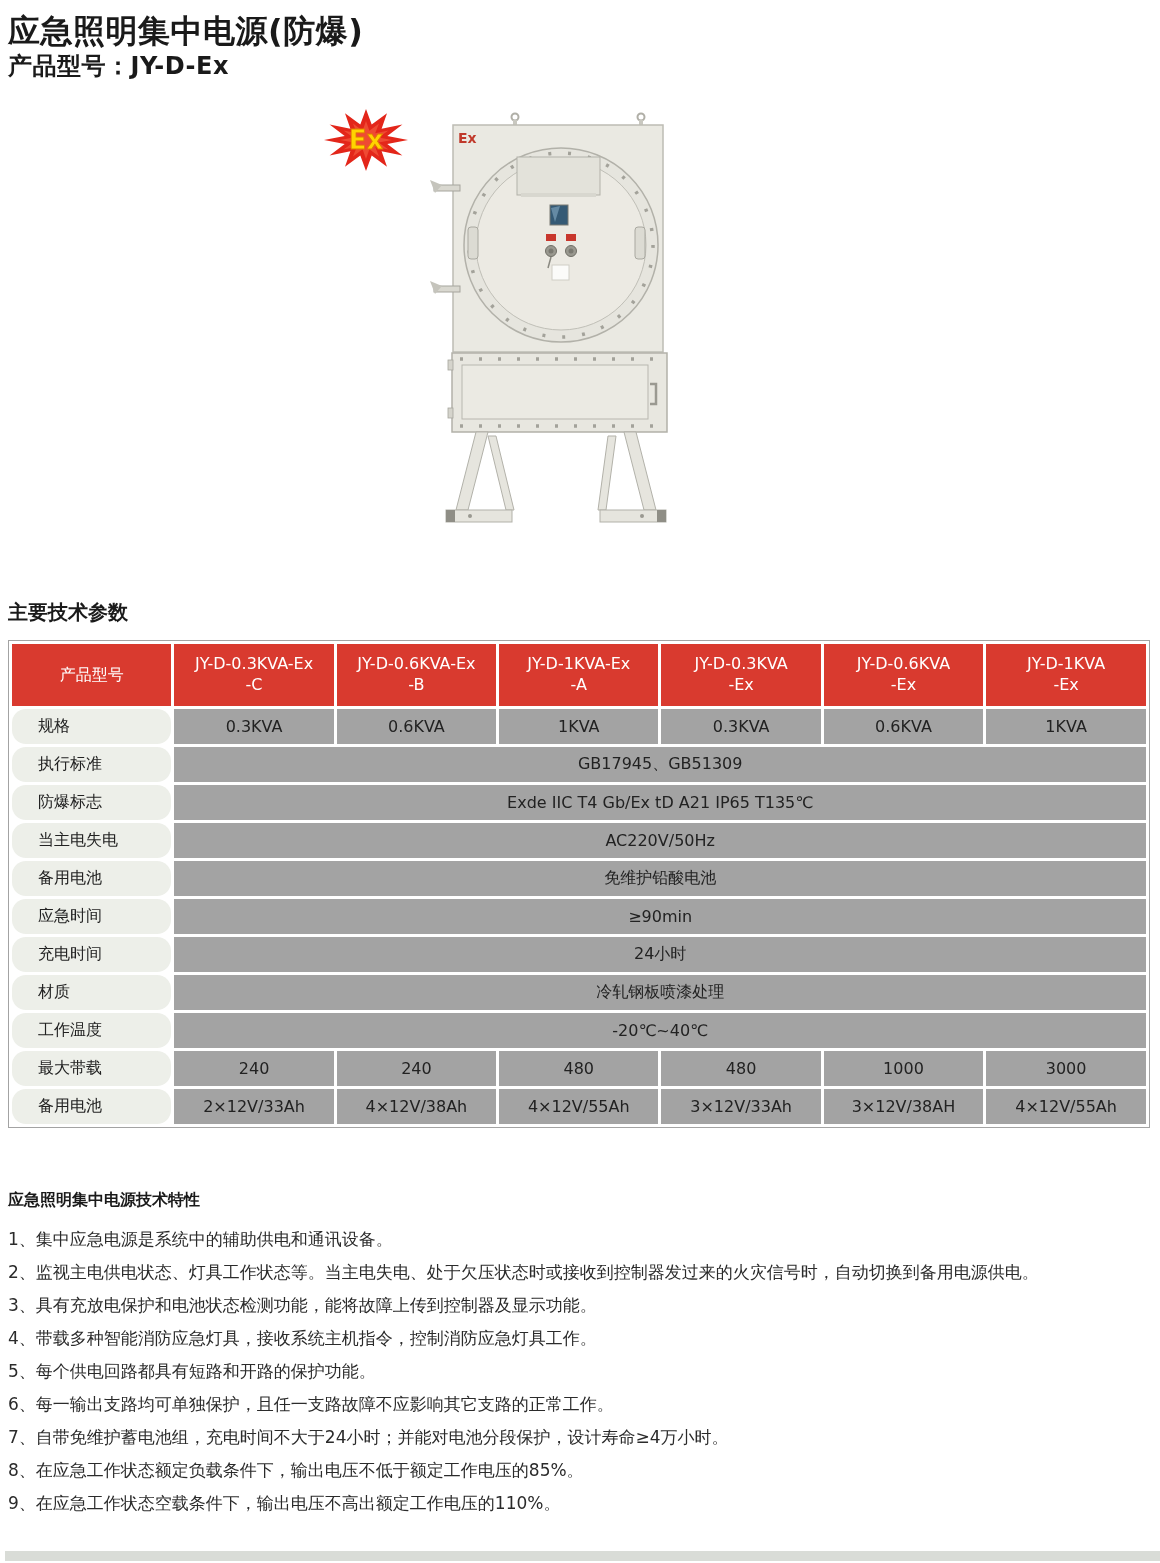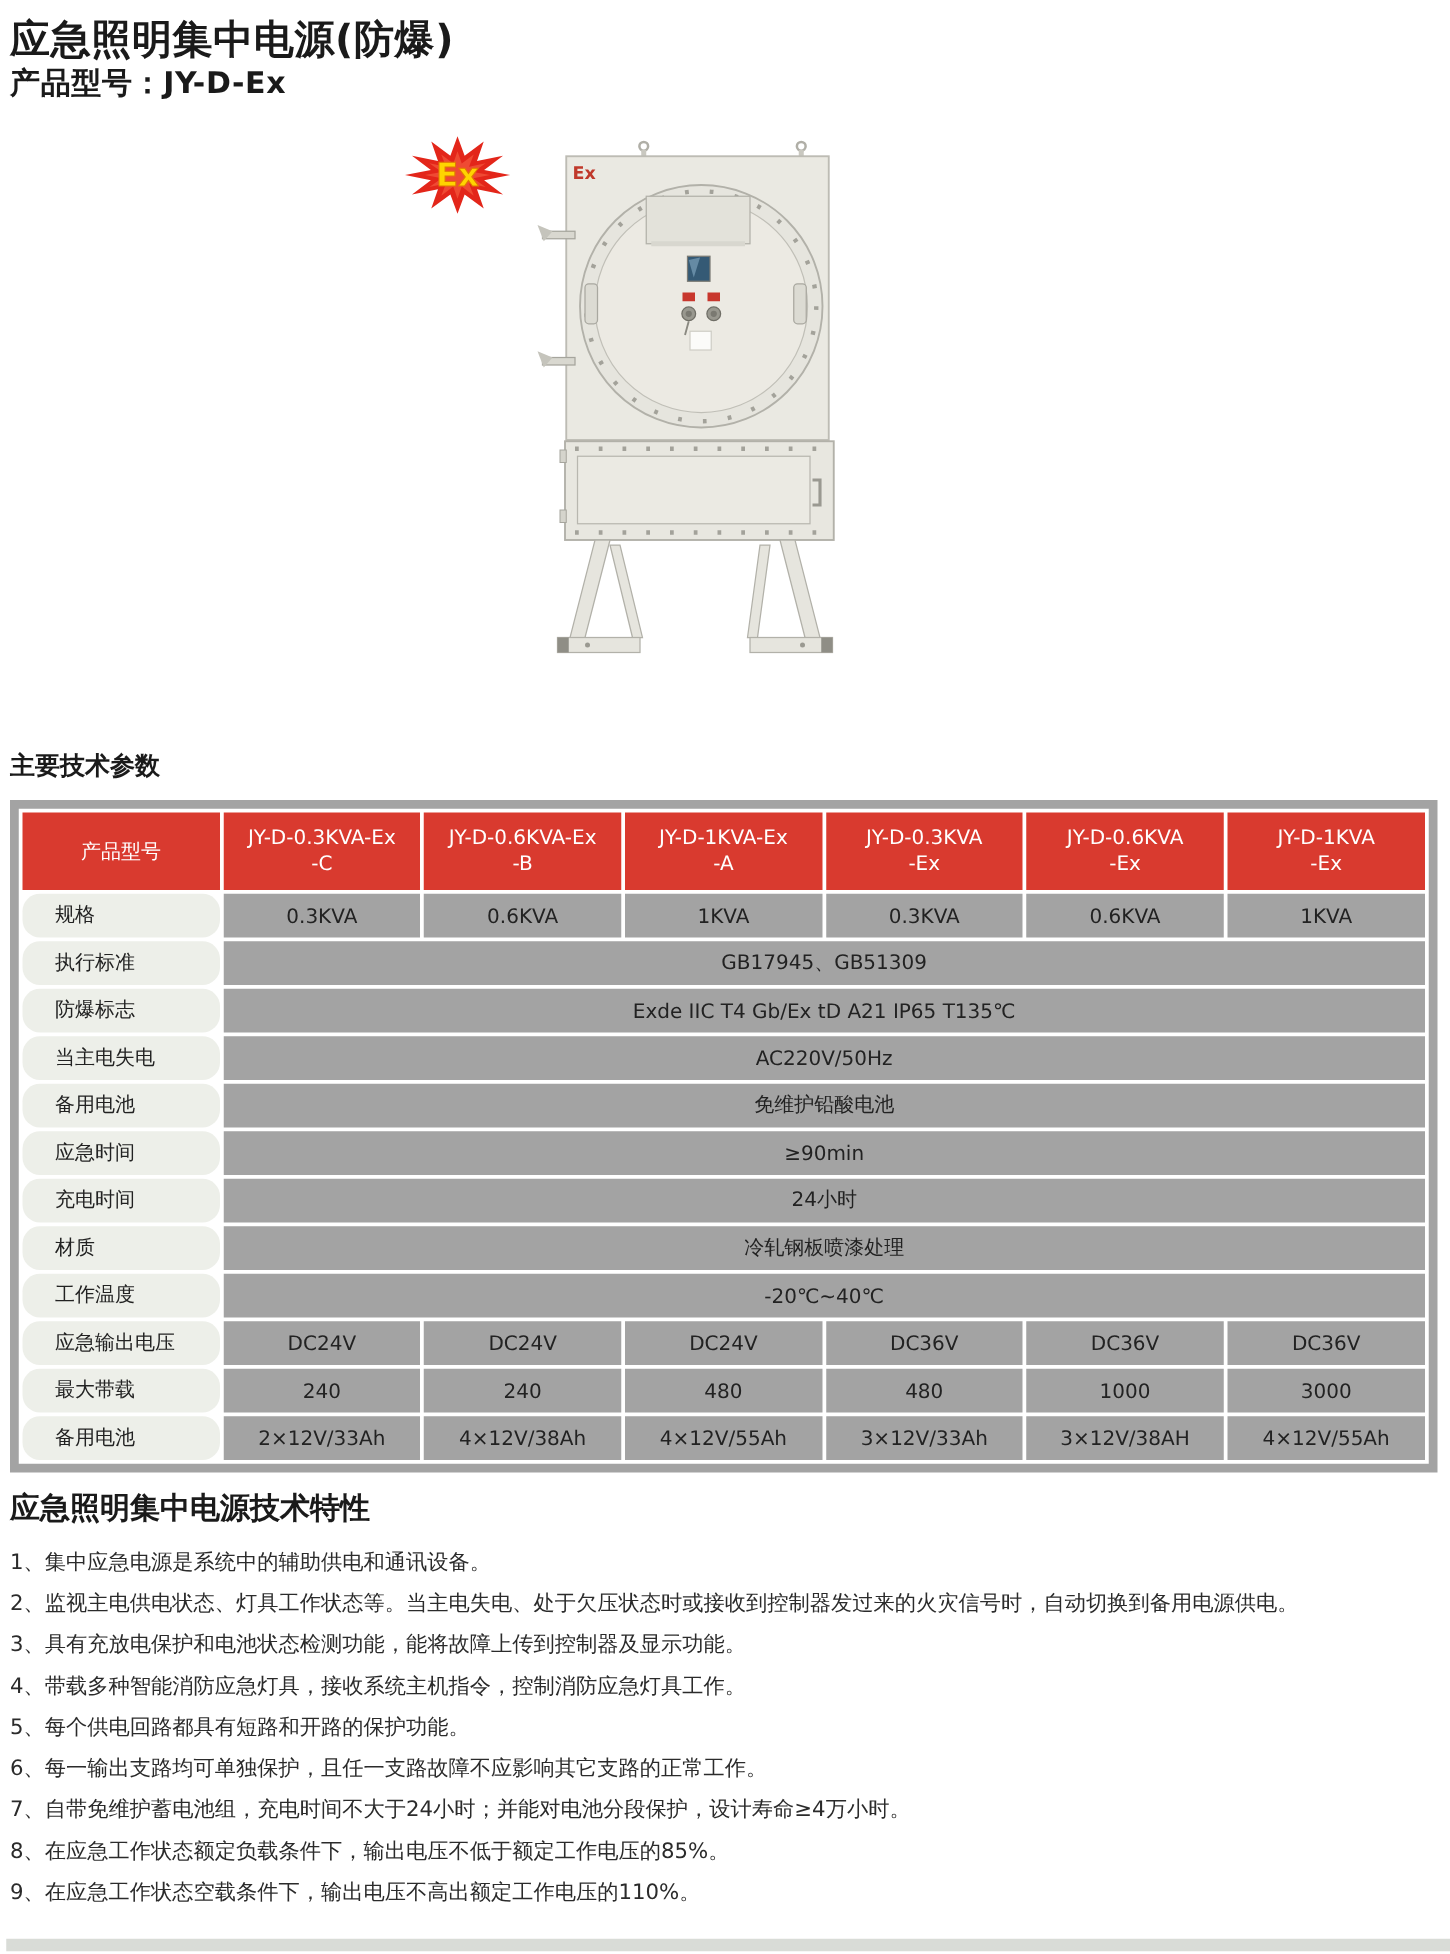--- a/index.html
+++ b/index.html
@@ -6,35 +6,35 @@
   body{
     width:1160px;height:1563px;position:relative;background:#ffffff;
     font-family:"DejaVu Sans","Liberation Sans",sans-serif;color:#1a1a1a;
     -webkit-font-smoothing:antialiased;
   }
   .title1{position:absolute;left:8px;top:10px;font-size:32px;font-weight:bold;letter-spacing:.5px;}
   .title2{position:absolute;left:8px;top:50px;font-size:24px;font-weight:bold;letter-spacing:.5px;}
   .figure{position:absolute;left:308px;top:96px;width:380px;height:468px;}
   .sec-heading{position:absolute;left:8px;top:599px;font-size:20px;font-weight:bold;font-family:Liberation Mono, monospace;}
   .tablewrap{position:absolute;left:8px;top:640px;width:1142px;}
-  table.spec{width:100%;border-collapse:separate;border-spacing:3px;border:7px solid #a3a3a3;table-layout:fixed;background:#fff;}
+  table.spec{width:100%;border-collapse:separate;border-spacing:3px;border:1px solid #a3a3a3;table-layout:fixed;background:#fff;}
   table.spec thead th{
     background:#d93a2f;color:#ffffff;height:62px;font-size:16px;font-weight:normal;
     line-height:1.3;text-align:center;padding:0 2px;vertical-align:middle;
   }
   table.spec tbody th{
     background:#edefe9;font-weight:normal;text-align:left;padding-left:26px;
     font-size:16px;height:33px;color:#222;vertical-align:middle;border-radius:14px;
   }
   table.spec tbody td{
     background:#a3a3a3;text-align:center;font-size:16px;height:33px;color:#222;vertical-align:middle;
     padding:0 2px;overflow:hidden;white-space:nowrap;
   }
   .features{position:absolute;left:8px;top:1190px;width:1150px;}
-  .features .f-heading{font-size:24px;font-weight:bold;margin:0 0 18px 0;}
+  .features .f-heading{font-size:16px;font-weight:bold;margin:0 0 18px 0;}
   .feature-item{font-size:17px;color:#2b2b2b;margin-bottom:12px;line-height:21px;}
   .footer-bar{position:absolute;left:5px;top:1551px;width:1155px;height:10px;background:#d9dcd7;}
 </style>
 </head>
 <body>
 
 <div class="title1">应急照明集中电源(防爆)</div>
 <div class="title2">产品型号：JY-D-Ex</div>
 
 <div class="figure">
@@ -188,29 +188,20 @@
       </tr>
       <tr>
         <th>材质</th>
         <td colspan="6">冷轧钢板喷漆处理</td>
       </tr>
       <tr>
         <th>工作温度</th>
         <td colspan="6">-20℃~40℃</td>
       </tr>
       <tr>
-        <th>应急输出电压</th>
-        <td>DC24V</td>
-        <td>DC24V</td>
-        <td>DC24V</td>
-        <td>DC36V</td>
-        <td>DC36V</td>
-        <td>DC36V</td>
-      </tr>
-      <tr>
         <th>最大带载</th>
         <td>240</td>
         <td>240</td>
         <td>480</td>
         <td>480</td>
         <td>1000</td>
         <td>3000</td>
       </tr>
       <tr>
         <th>备用电池</th>

